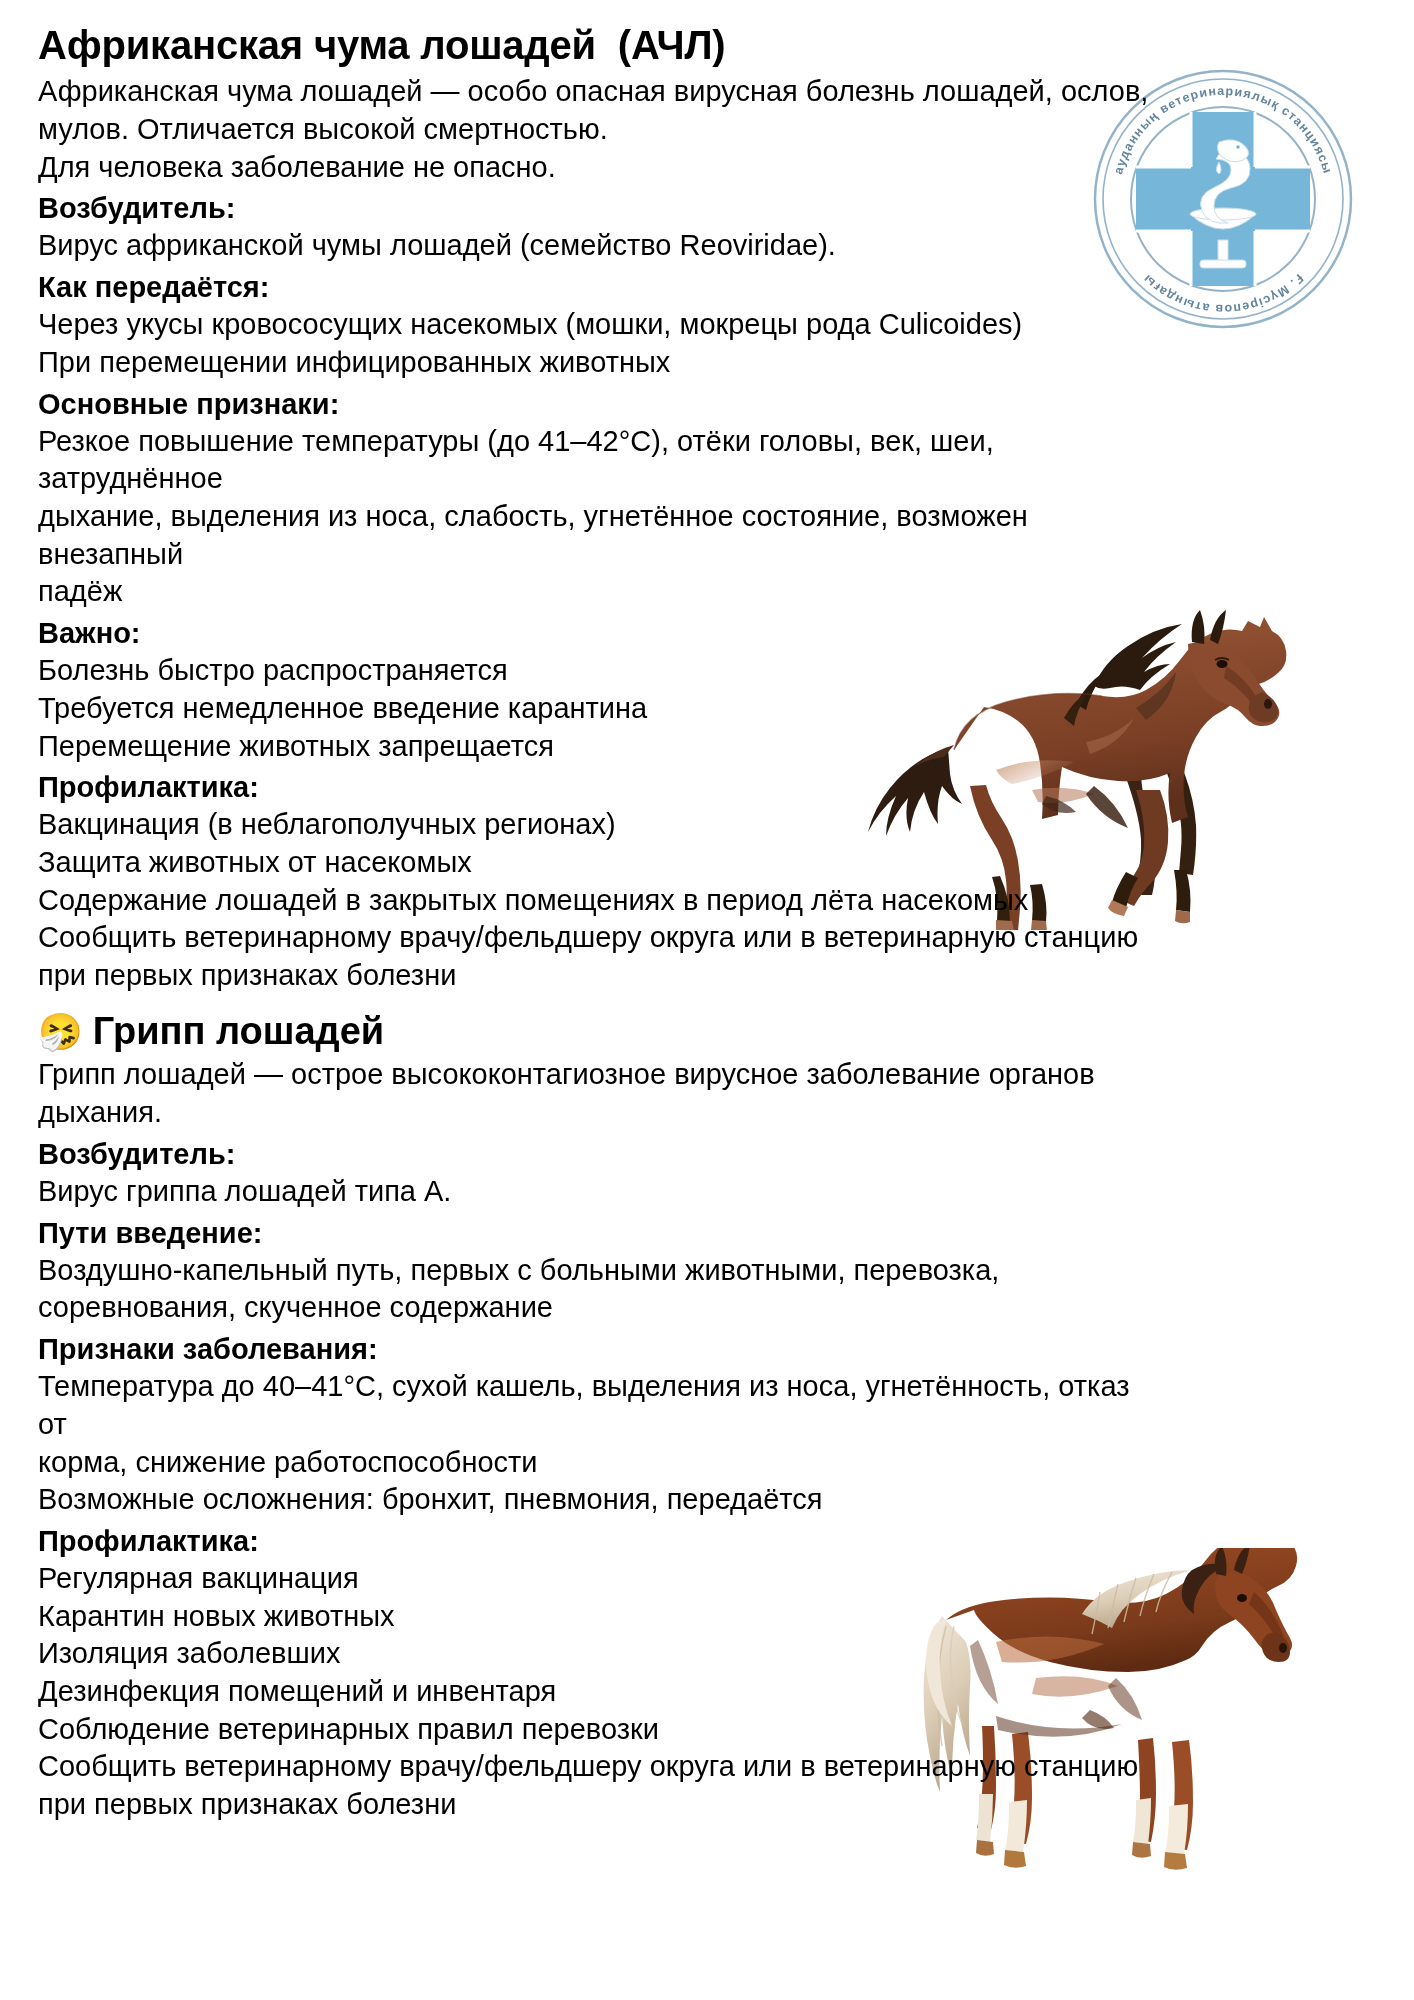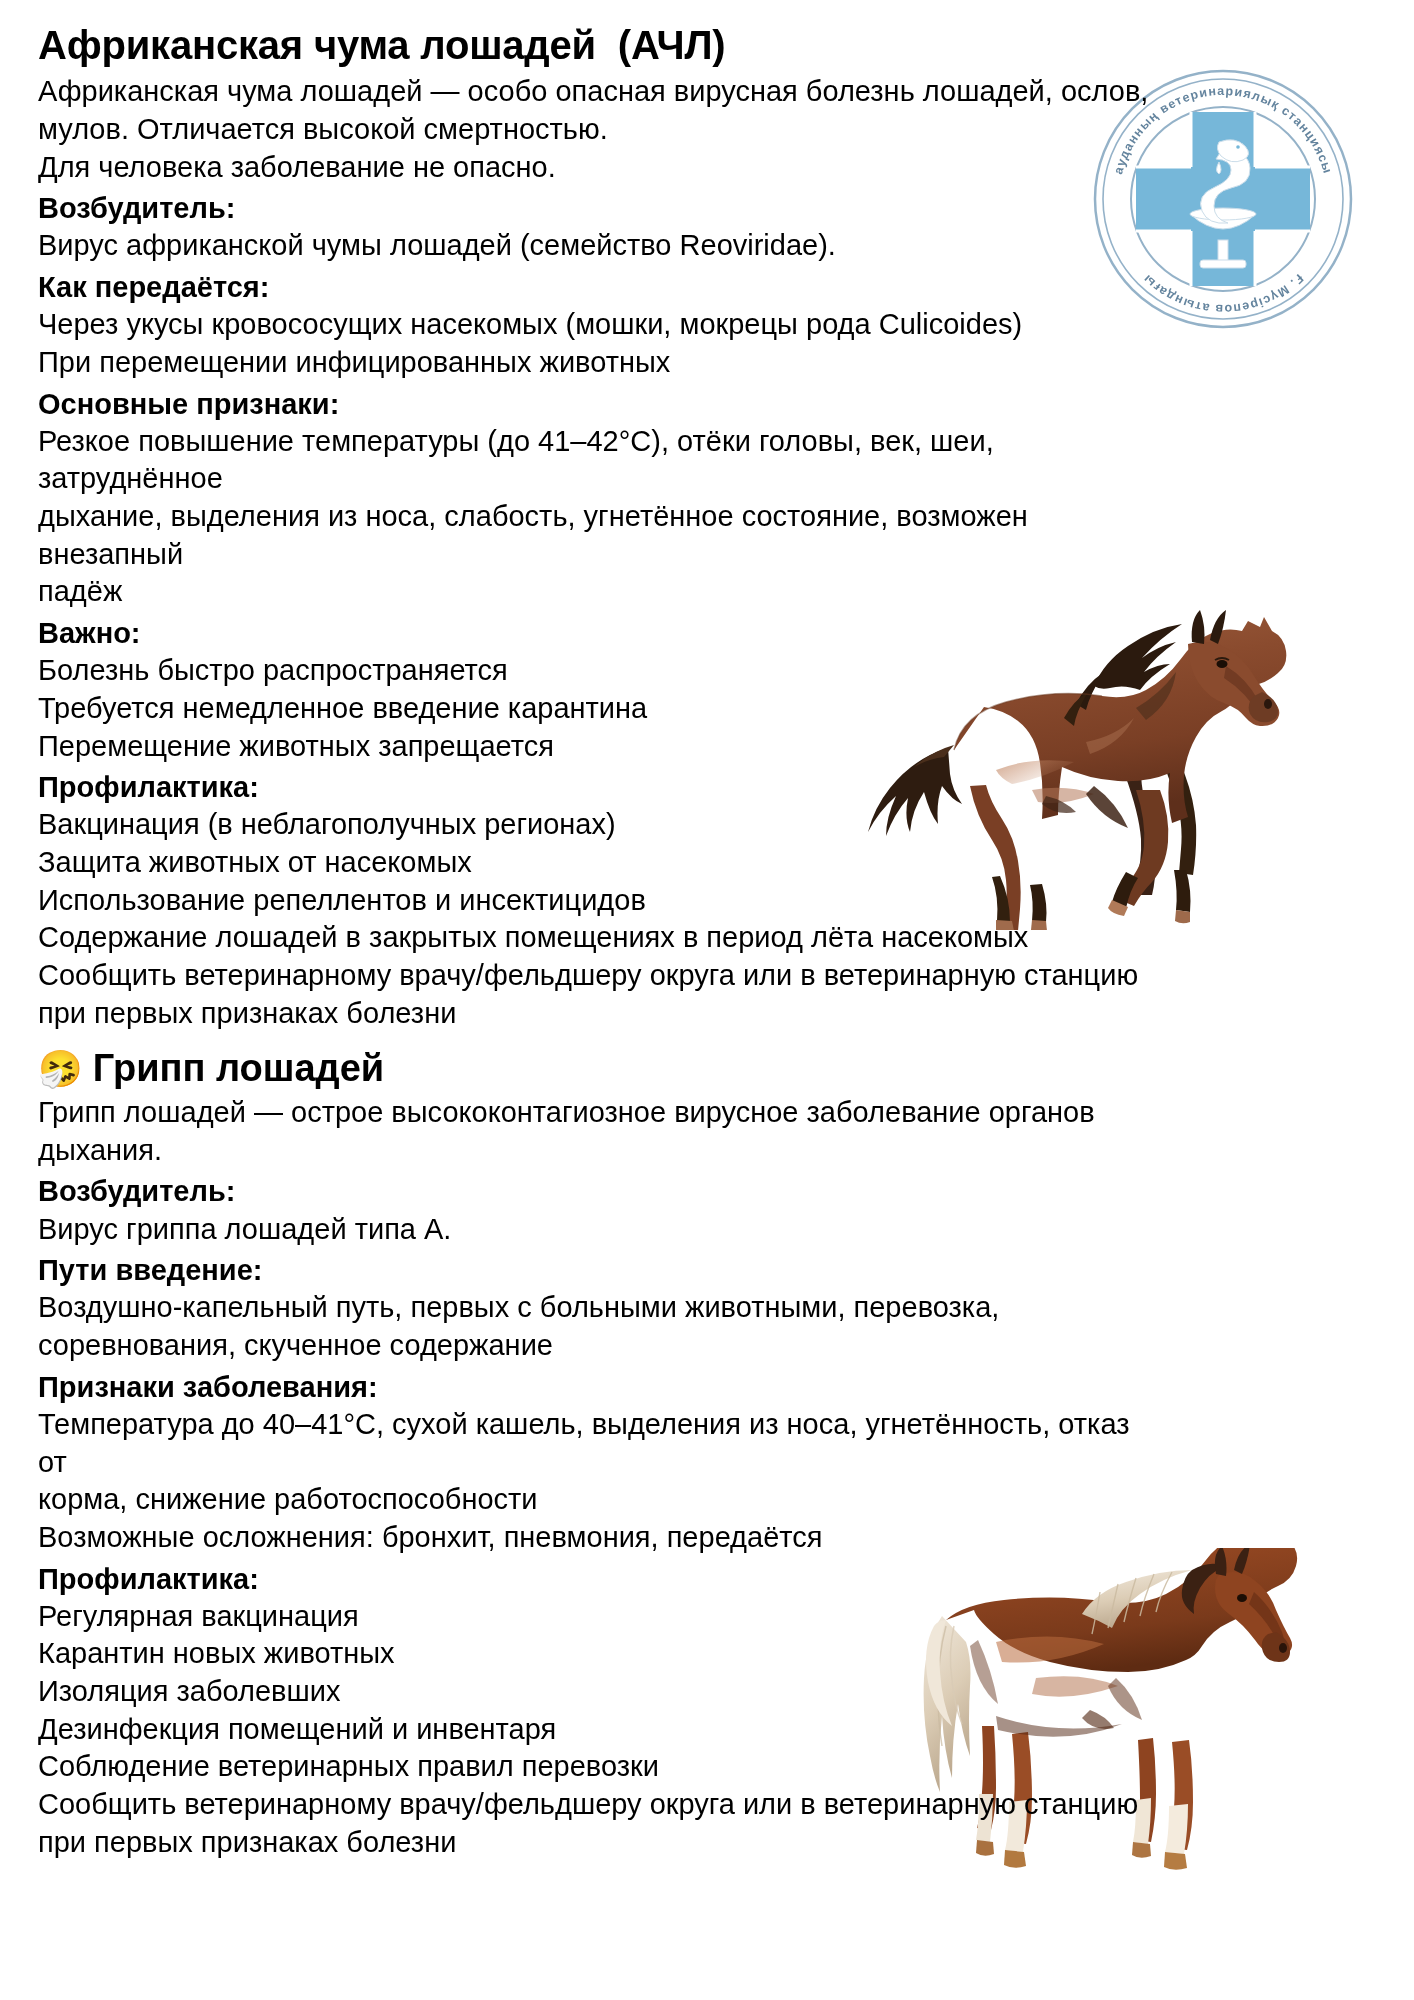--- a/index.html
+++ b/index.html
@@ -383,21 +383,20 @@
     <p class="body-line wide">падёж</p>
 
     <p class="sub-head">Важно:</p>
     <p class="body-line narrow">Болезнь быстро распространяется</p>
     <p class="body-line narrow">Требуется немедленное введение карантина</p>
     <p class="body-line narrow">Перемещение животных запрещается</p>
 
     <p class="sub-head">Профилактика:</p>
     <p class="body-line narrow">Вакцинация (в неблагополучных регионах)</p>
     <p class="body-line narrow">Защита животных от насекомых</p>
-    <p class="body-line narrow">Использование репеллентов и инсектицидов</p>
     <p class="body-line wide">Содержание лошадей в закрытых помещениях в период лёта насекомых</p>
     <p class="body-line wide">Сообщить  ветеринарному врачу/фельдшеру округа или в ветеринарную станцию</p>
     <p class="body-line wide">при первых признаках болезни</p>
 
     <h2 class="section-title">
       <span class="emo">🤧</span>
       <span>Грипп лошадей</span>
     </h2>
 
     <p class="body-line wide">Грипп лошадей — острое высококонтагиозное вирусное заболевание органов</p>

